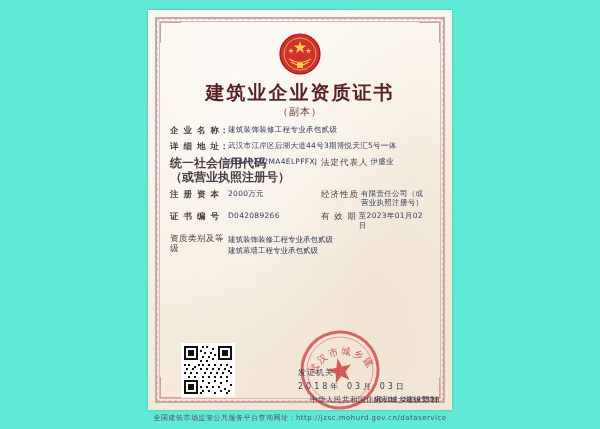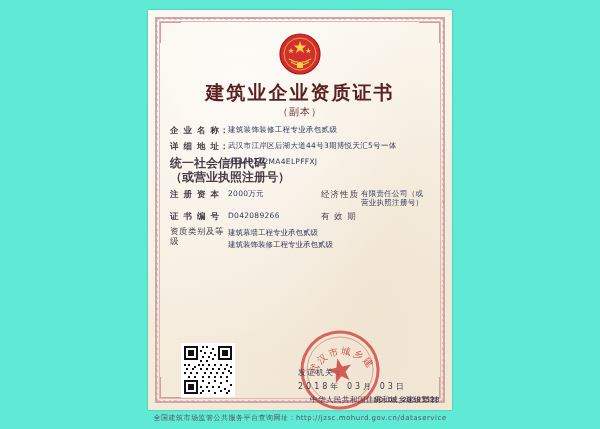--- a/index.html
+++ b/index.html
@@ -324,20 +324,24 @@
 
       <div class="row">
         <div class="lbl w1">
           <div class="lbl tiny2">统一社会信用代码</div>
           <div class="lbl tiny2">（或营业执照注册号）</div>
         </div>
         <div class="pair">
           <div class="half left">
             <div class="val">91420102MA4ELPFFXJ</div>
           </div>
+          <div class="half right">
+            <div class="lbl sm">法定代表人</div>
+            <div class="val">伊盛业</div>
+          </div>
         </div>
       </div>
 
       <div class="row">
         <div class="lbl w1">注 册 资 本</div>
         <div class="pair">
           <div class="half left">
             <div class="val">2000万元</div>
           </div>
           <div class="half right">
@@ -348,29 +352,30 @@
       </div>
 
       <div class="row">
         <div class="lbl w1">证 书 编 号</div>
         <div class="pair">
           <div class="half left">
             <div class="val">D042089266</div>
           </div>
           <div class="half right">
             <div class="lbl sm">有 效 期</div>
+            <div class="val">至2023年01月02日</div>
           </div>
         </div>
       </div>
 
       <div id="scope-row">
         <div id="scope-label">资质类别及等级</div>
         <div id="scope-values">
+          <div>建筑装饰装修工程专业承包贰级</div>
           <div>建筑幕墙工程专业承包贰级</div>
-          <div>建筑装饰装修工程专业承包贰级</div>
         </div>
       </div>
 
     </div>
 
     <div id="seal">
       <svg viewBox="0 0 84 84" width="84" height="84" aria-hidden="true">
         <circle cx="42" cy="42" r="38" fill="none" stroke="#c62828" stroke-width="3" opacity="0.8"></circle>
         <circle cx="42" cy="42" r="33" fill="none" stroke="#c62828" stroke-width="0.8" opacity="0.55"></circle>
         <g fill="#c62828" opacity="0.85">

